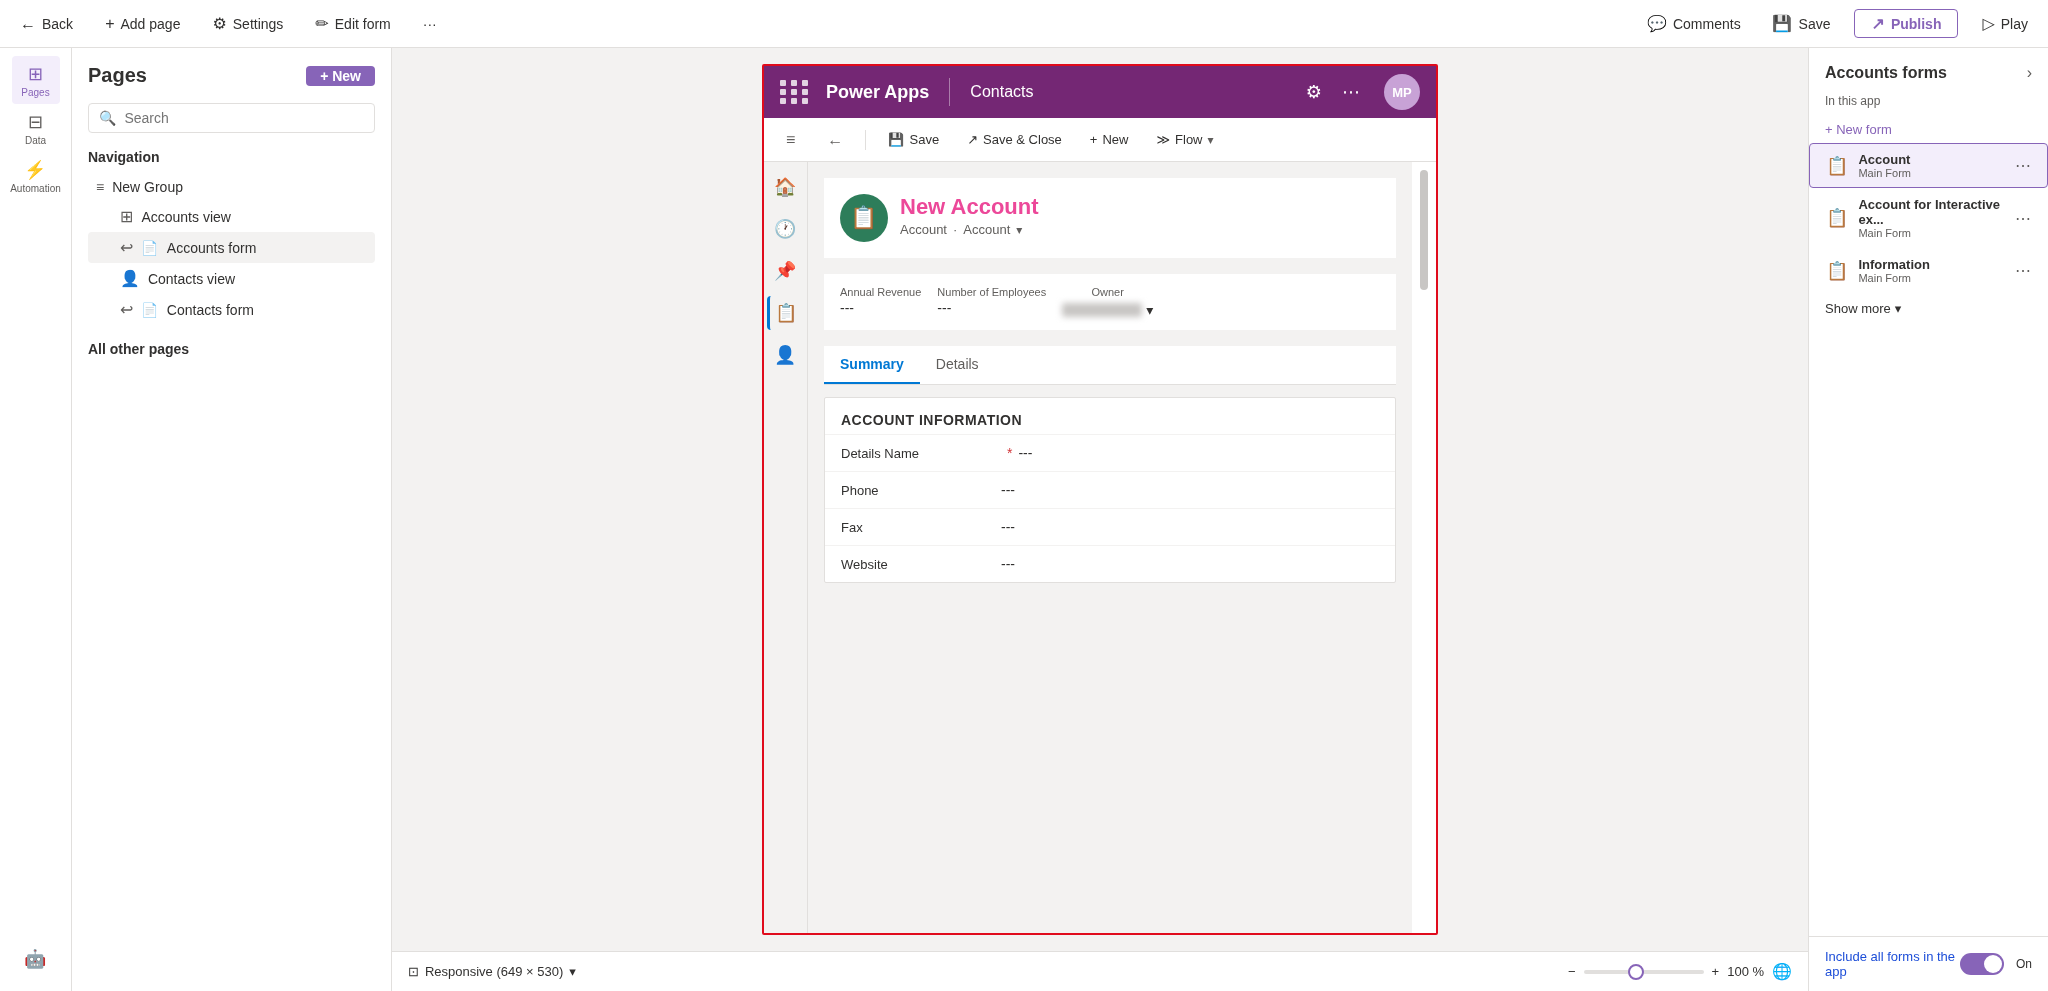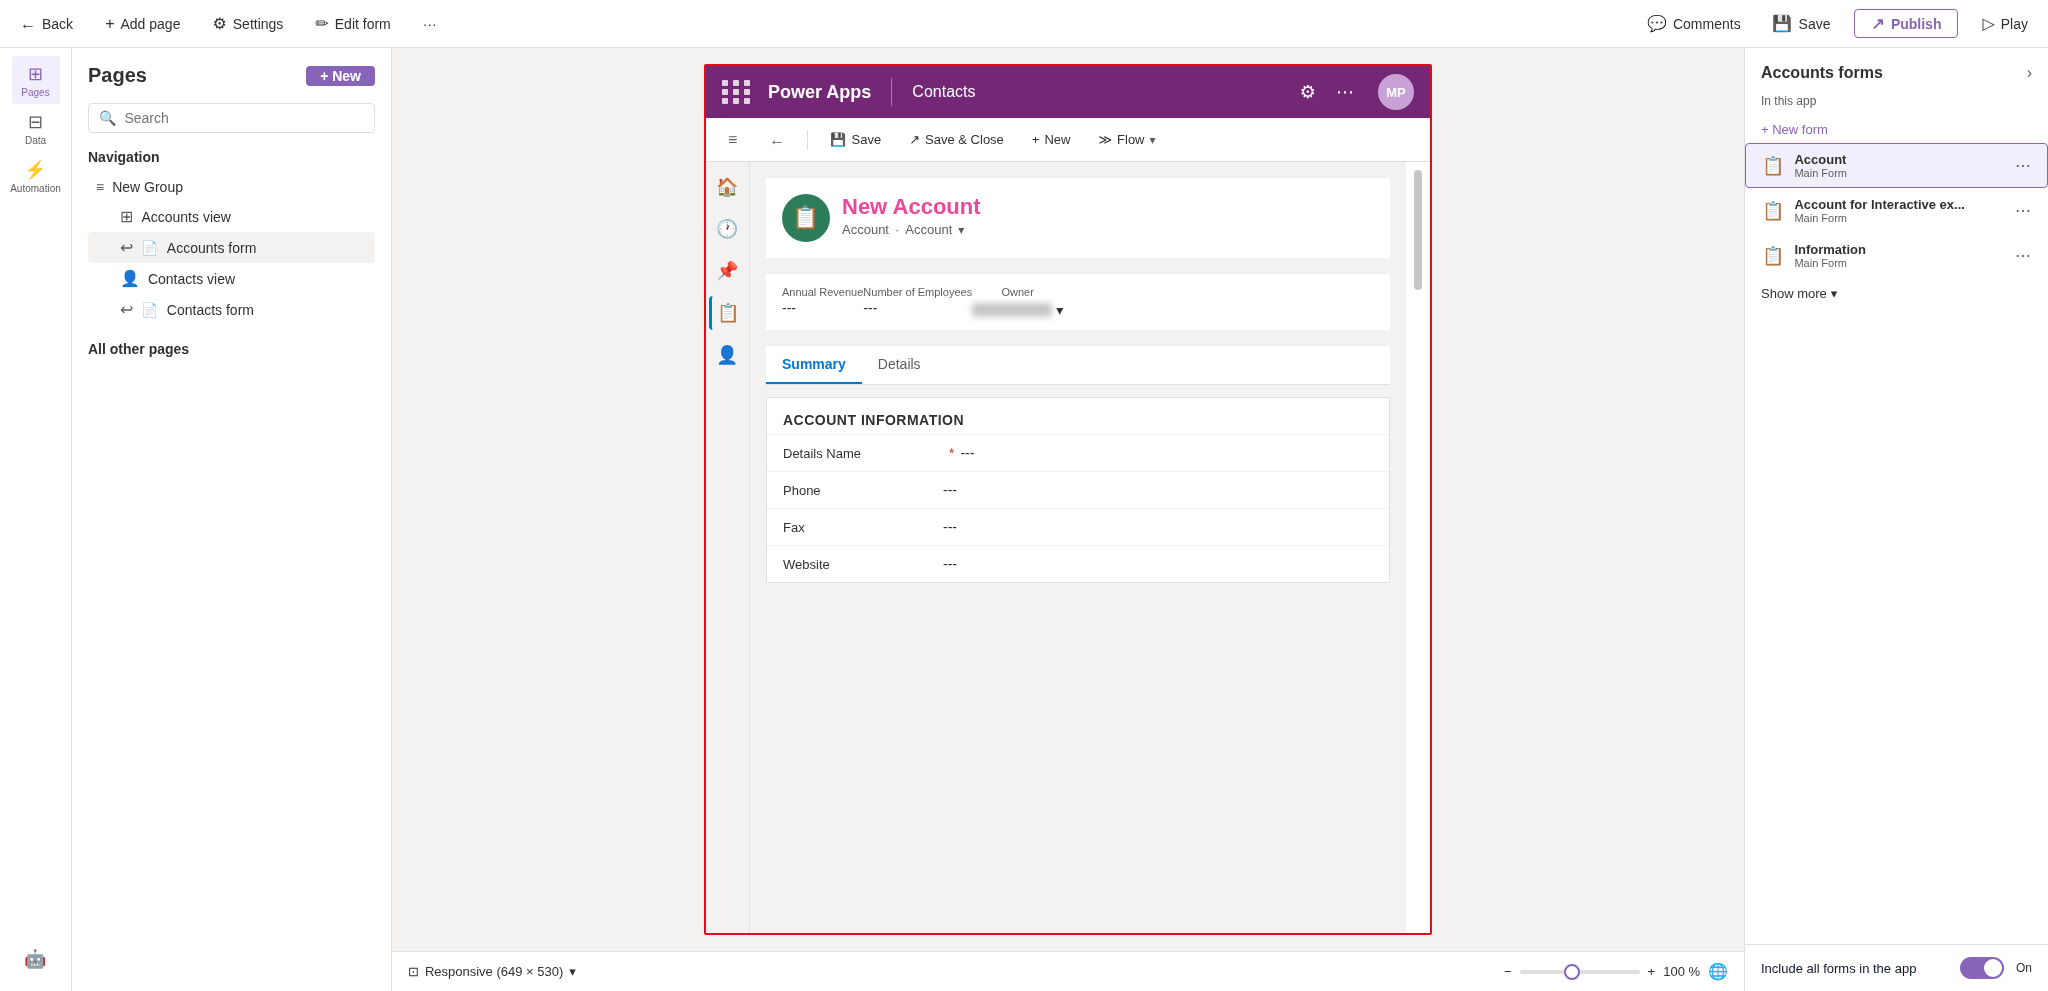--- a/index.html
+++ b/index.html
@@ -77,21 +77,21 @@
     
     .canvas-area {
       flex: 1; display: flex; flex-direction: column; overflow: hidden; position: relative;
     }
     .canvas-wrapper {
       flex: 1; display: flex; align-items: stretch; justify-content: center;
       overflow: hidden; padding: 16px;
     }
     .preview-frame {
       border: 2px solid #e00b1c; border-radius: 2px; background: #fff;
-      display: flex; flex-direction: column; width: 728px; max-width: 100%; overflow: hidden;
+      display: flex; flex-direction: column; width: 676px; max-width: 100%; overflow: hidden;
     }
 
     
     .pa-header {
       background: #742774; display: flex; align-items: center; padding: 0 16px;
       height: 52px; gap: 12px; flex-shrink: 0;
     }
     .pa-waffle { display: grid; grid-template-columns: repeat(3,8px); gap: 3px; }
     .pa-waffle-dot { width: 6px; height: 6px; background: rgba(255,255,255,0.8); border-radius: 1px; }
     .pa-brand { color: #fff; font-size: 18px; font-weight: 600; margin-left: 4px; }
@@ -136,21 +136,21 @@
       display: flex; align-items: center; justify-content: center; flex-shrink: 0;
     }
     .account-avatar-icon { font-size: 22px; color: #fff; }
     .account-info { flex: 1; }
     .account-name { font-size: 22px; font-weight: 600; color: #ec4899; }
     .account-sub { display: flex; align-items: center; gap: 6px; font-size: 13px; color: #605e5c; margin-top: 2px; }
     .account-sub .dropdown-arr { font-size: 12px; }
 
     
     .fields-row {
-      display: flex; margin-bottom: 16px; background: #fff; padding: 12px 16px;
+      display: flex; gap: 16px; margin-bottom: 16px; background: #fff; padding: 12px 16px;
     }
     .field-item { display: flex; flex-direction: column; gap: 2px; }
     .field-label { font-size: 11px; color: #605e5c; }
     .field-value { font-size: 14px; color: #323130; }
     .field-owner { display: flex; align-items: center; gap: 4px; }
     .owner-blur { 
       width: 80px; height: 14px; background: #c8c6c4; border-radius: 2px; filter: blur(3px);
     }
 
     
@@ -170,21 +170,21 @@
     .form-field-val { font-size: 14px; color: #323130; }
 
     
     .scroll-indicator {
       width: 8px; background: #c8c6c4; border-radius: 4px; margin: 8px;
       align-self: flex-start; height: 120px; flex-shrink: 0;
     }
 
     
     .right-panel {
-      width: 304px; background: #fff; border-left: 1px solid #e1dfdd;
+      width: 240px; background: #fff; border-left: 1px solid #e1dfdd;
       display: flex; flex-direction: column; flex-shrink: 0; overflow: hidden;
     }
     .rp-header {
       display: flex; align-items: center; justify-content: space-between;
       padding: 16px 16px 8px;
     }
     .rp-title { font-size: 16px; font-weight: 600; color: #323130; }
     .rp-chevron { font-size: 16px; color: #605e5c; cursor: pointer; }
     .rp-section-title { font-size: 12px; color: #605e5c; padding: 4px 16px 8px; }
     .rp-new-form {
@@ -202,21 +202,21 @@
     .rp-form-type { font-size: 11px; color: #605e5c; }
     .rp-form-more { font-size: 16px; color: #605e5c; cursor: pointer; }
     .rp-show-more {
       display: flex; align-items: center; gap: 4px; padding: 8px 16px;
       color: #323130; font-size: 13px; cursor: pointer;
     }
     .rp-footer {
       margin-top: auto; display: flex; align-items: center; justify-content: space-between;
       padding: 12px 16px; border-top: 1px solid #e1dfdd;
     }
-    .rp-footer-label { font-size: 13px; color: #0f172a; }
+    .rp-footer-label { font-size: 13px; color: #1d4ed8; }
     .toggle-track {
       width: 44px; height: 22px; background: #8764b8; border-radius: 11px;
       position: relative; cursor: pointer;
     }
     .toggle-thumb {
       width: 18px; height: 18px; background: #fff; border-radius: 50%;
       position: absolute; right: 2px; top: 2px;
     }
     .toggle-label { font-size: 12px; color: #323130; margin-left: 6px; }
 

